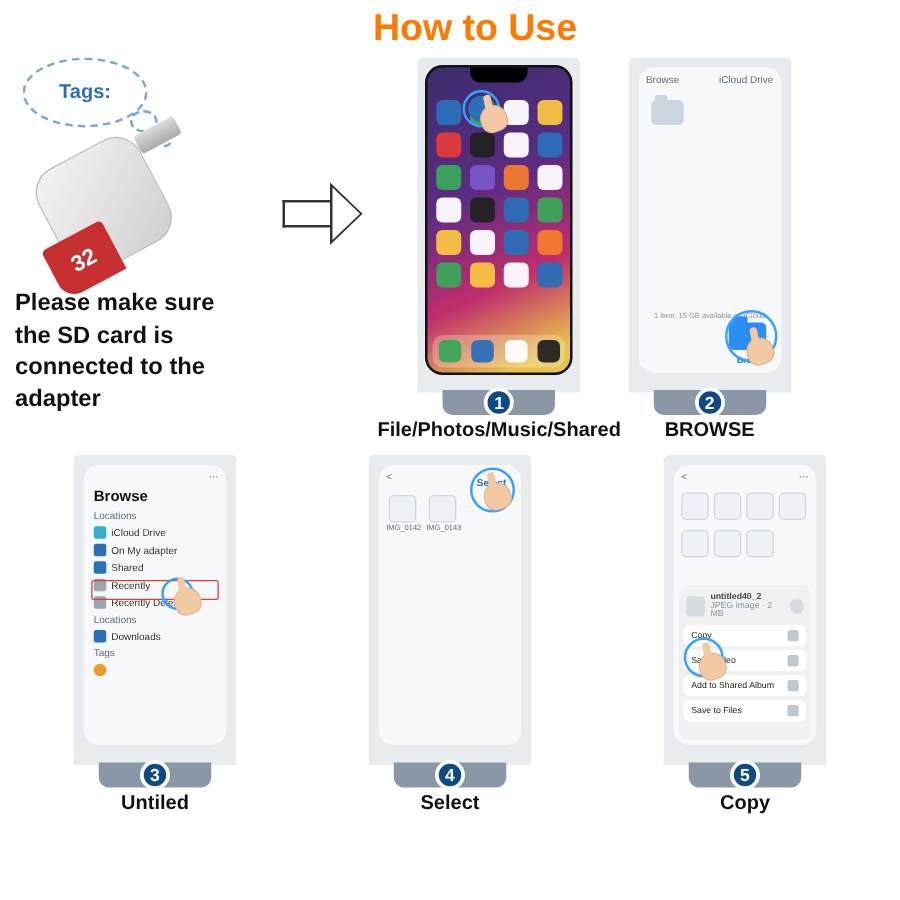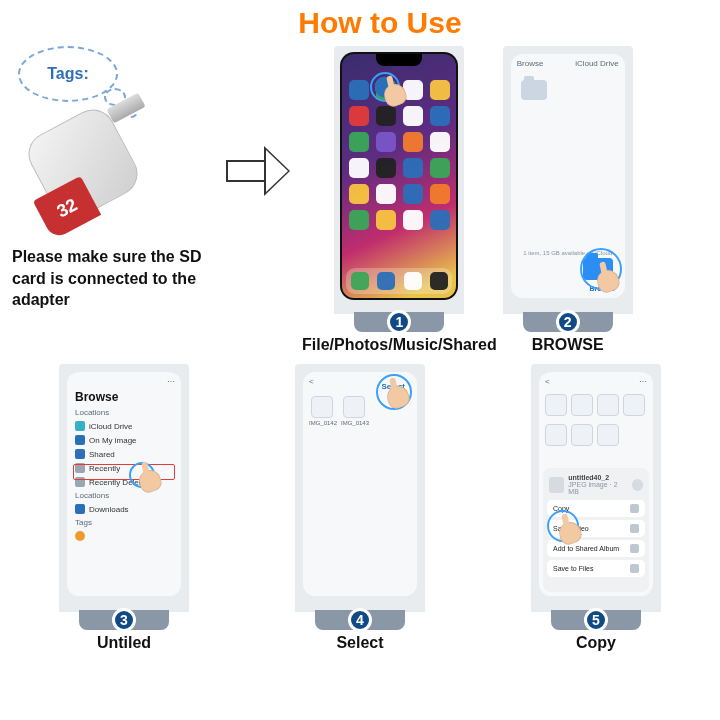--- a/index.html
+++ b/index.html
@@ -64,22 +64,22 @@
   .adapter .sd {
     position: absolute; left: 28px; top: 78px;
     width: 54px; height: 44px;
     background: #c73030;
     border-radius: 4px 4px 0 14px;
     transform: rotate(-28deg);
     color: #fff; font-size: 18px; font-weight: 700;
     display: flex; align-items: center; justify-content: center;
   }
   .note-text {
-    margin-top: 18px;
-    font-size: 16px; font-weight: 700; color: #111;
+    margin-top: 2px;
+    font-size: 19px; font-weight: 700; color: #111;
     line-height: 1.35;
     max-width: 190px;
   }
   .arrow-col {
     padding-top: 100px;
     width: 70px;
   }
   .arrow {
     width: 66px; height: 50px; position: relative;
   }
@@ -323,21 +323,21 @@
             <span>⋯</span>
           </div>
         <div style="font-size:12px;font-weight:700;padding:0 8px 2px;color:#111">Browse</div>
         <div class="sec">Locations</div>
         <div class="row">
             <div class="ic cyan"></div>
             <span>iCloud Drive</span>
           </div>
         <div class="row">
             <div class="ic blue"></div>
-            <span>On My image</span>
+            <span>On My adapter</span>
           </div>
         <div class="row">
             <div class="ic blue"></div>
             <span>Shared</span>
           </div>
         <div class="row">
             <div class="ic grey"></div>
             <span>Recently</span>
           </div>
         <div class="row">

